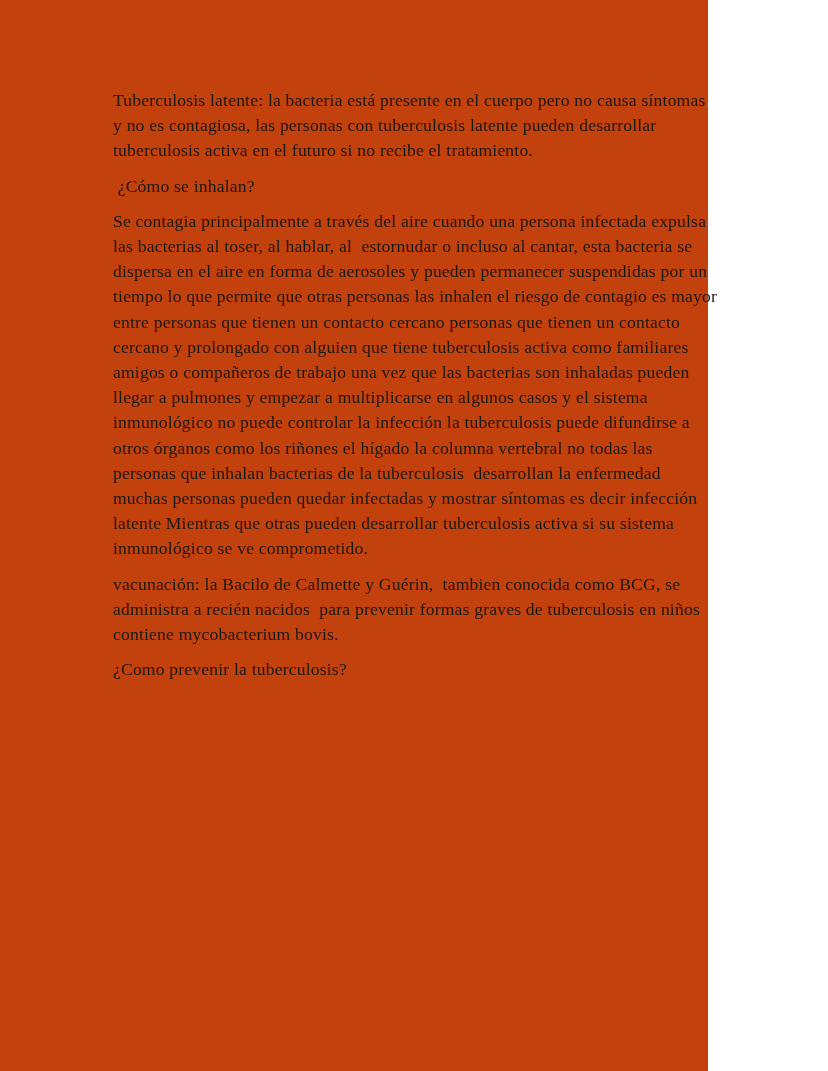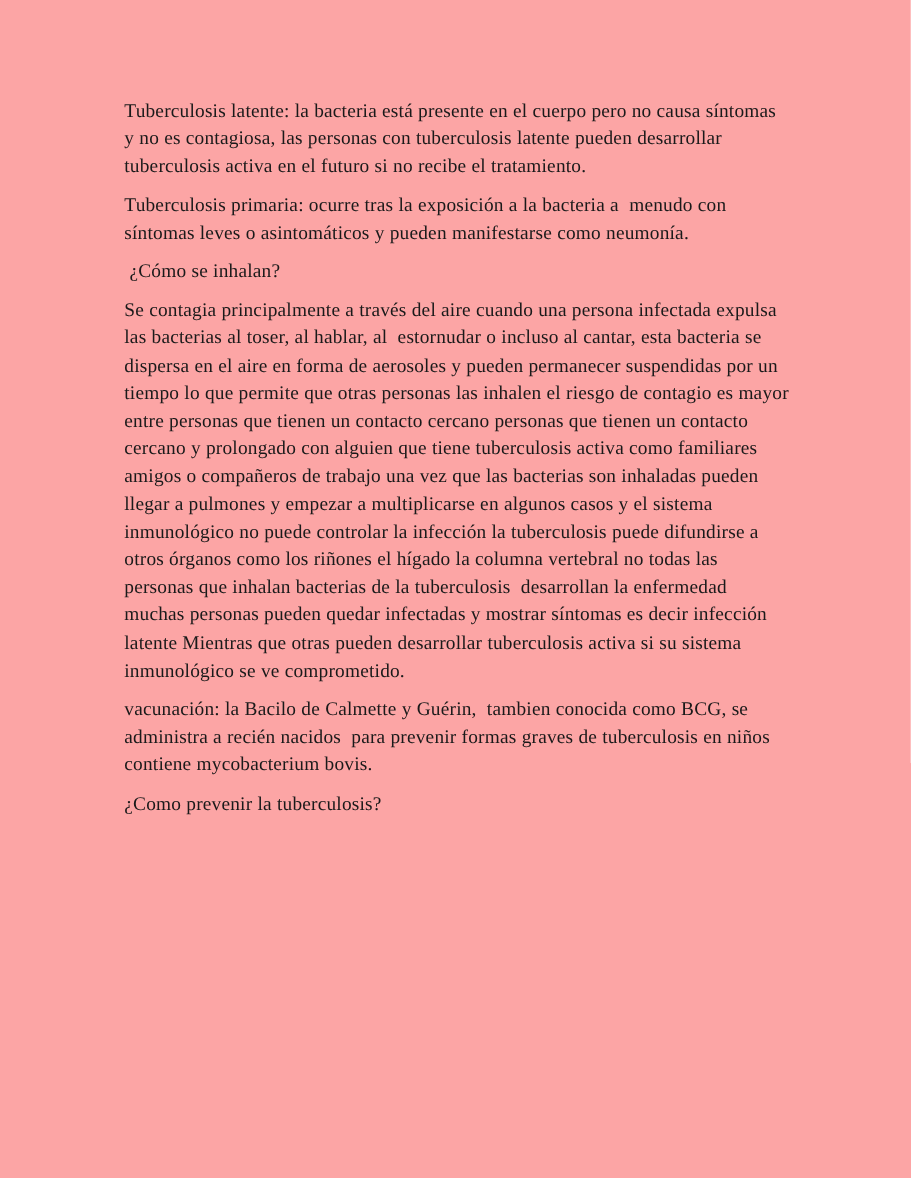--- a/index.html
+++ b/index.html
@@ -9,23 +9,23 @@
   body {
     width: 828px;
     height: 1071px;
     background: #ffffff;
     font-family: "Liberation Serif", "DejaVu Serif", serif;
     color: #1a1a1a;
     overflow: hidden;
   }
   .page {
     position: relative;
-    width: 828px;
+    width: 708px;
     height: 1071px;
-    background: #fca5a5;
+    background: #c2410c;
     box-sizing: border-box;
   }
   .doc-body {
     position: absolute;
     left: 113px;
     top: 88px;
     width: 606px;
   }
   p.para {
     margin: 0 0 10px 0;
@@ -43,19 +43,18 @@
   p.para:last-child {
     margin-bottom: 0;
   }
 </style>
 </head>
 <body>
 
 <div class="page">
   <div class="doc-body">
     <p class="para">Tuberculosis latente: la bacteria está presente en el cuerpo pero no causa síntomas y no es contagiosa, las personas con tuberculosis latente pueden desarrollar tuberculosis activa en el futuro si no recibe el tratamiento.</p>
-    <p class="para">Tuberculosis primaria: ocurre tras la exposición a la bacteria a  menudo con síntomas leves o asintomáticos y pueden manifestarse como neumonía.</p>
     <p class="para q"> ¿Cómo se inhalan?</p>
     <p class="para">Se contagia principalmente a través del aire cuando una persona infectada expulsa las bacterias al toser, al hablar, al  estornudar o incluso al cantar, esta bacteria se dispersa en el aire en forma de aerosoles y pueden permanecer suspendidas por un tiempo lo que permite que otras personas las inhalen el riesgo de contagio es mayor entre personas que tienen un contacto cercano personas que tienen un contacto cercano y prolongado con alguien que tiene tuberculosis activa como familiares amigos o compañeros de trabajo una vez que las bacterias son inhaladas pueden llegar a pulmones y empezar a multiplicarse en algunos casos y el sistema inmunológico no puede controlar la infección la tuberculosis puede difundirse a otros órganos como los riñones el hígado la columna vertebral no todas las personas que inhalan bacterias de la tuberculosis  desarrollan la enfermedad muchas personas pueden quedar infectadas y mostrar síntomas es decir infección latente Mientras que otras pueden desarrollar tuberculosis activa si su sistema inmunológico se ve comprometido.</p>
     <p class="para">vacunación: la Bacilo de Calmette y Guérin,  tambien conocida como BCG, se administra a recién nacidos  para prevenir formas graves de tuberculosis en niños contiene mycobacterium bovis.</p>
     <p class="para q">¿Como prevenir la tuberculosis?</p>
   </div>
 </div>
 
 </body></html>

